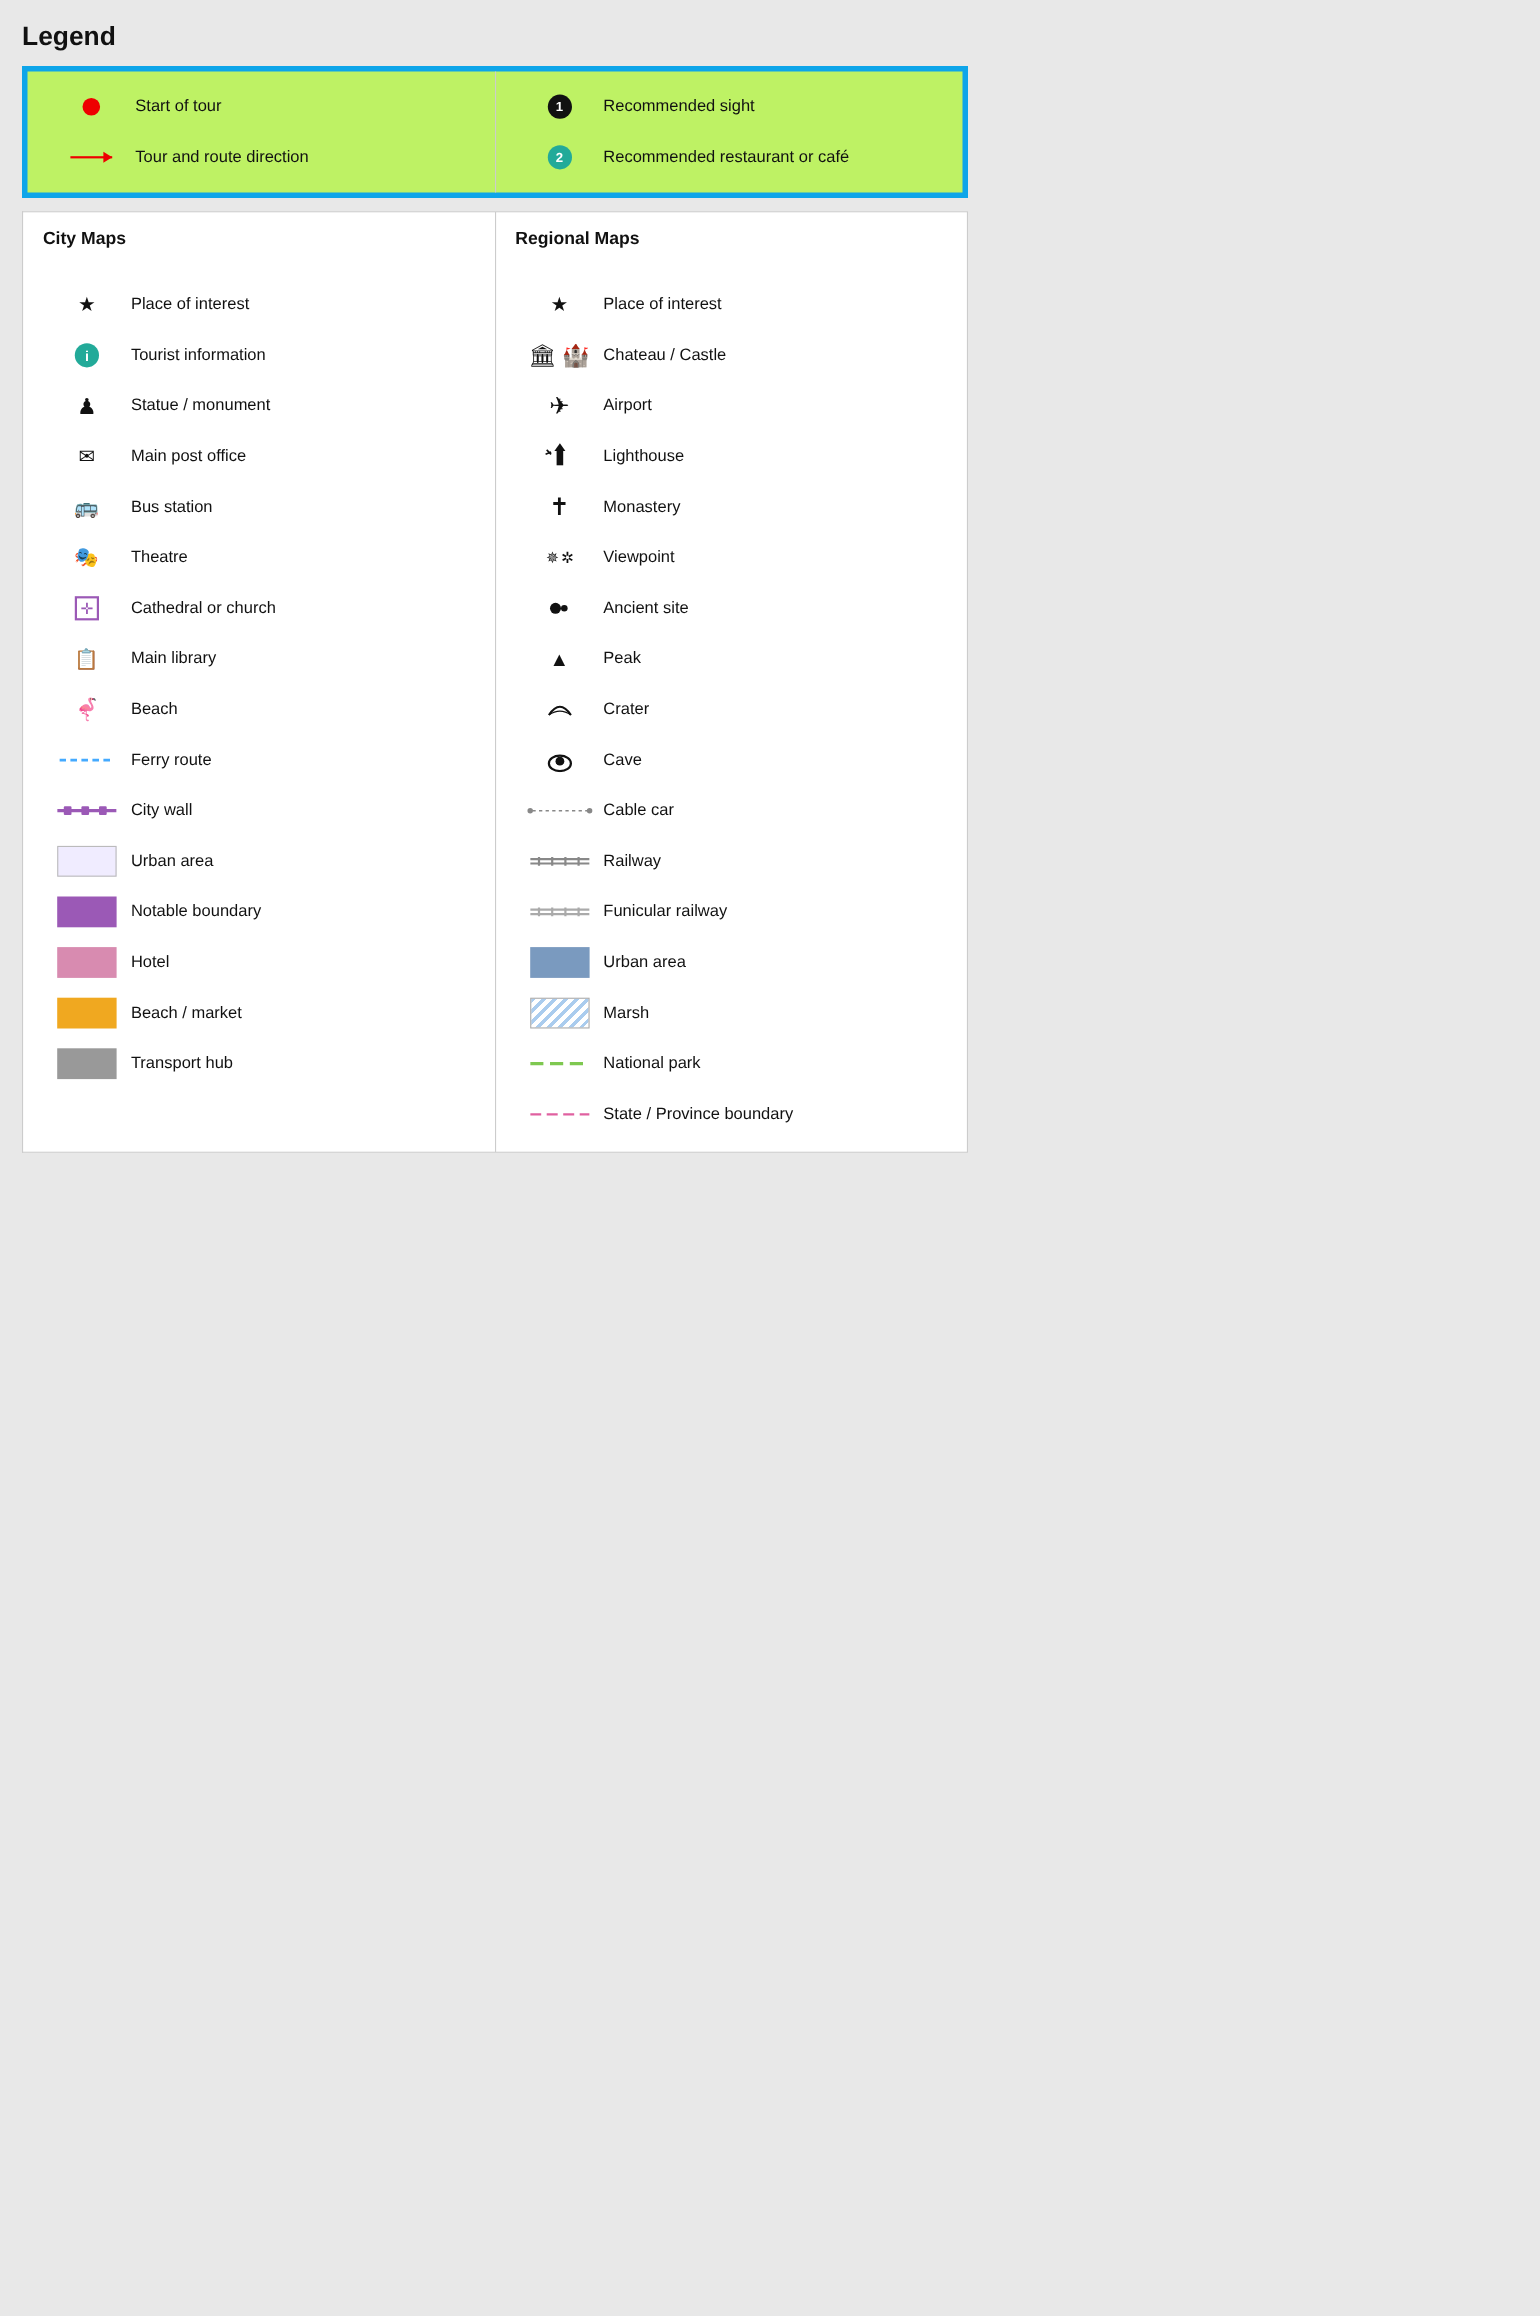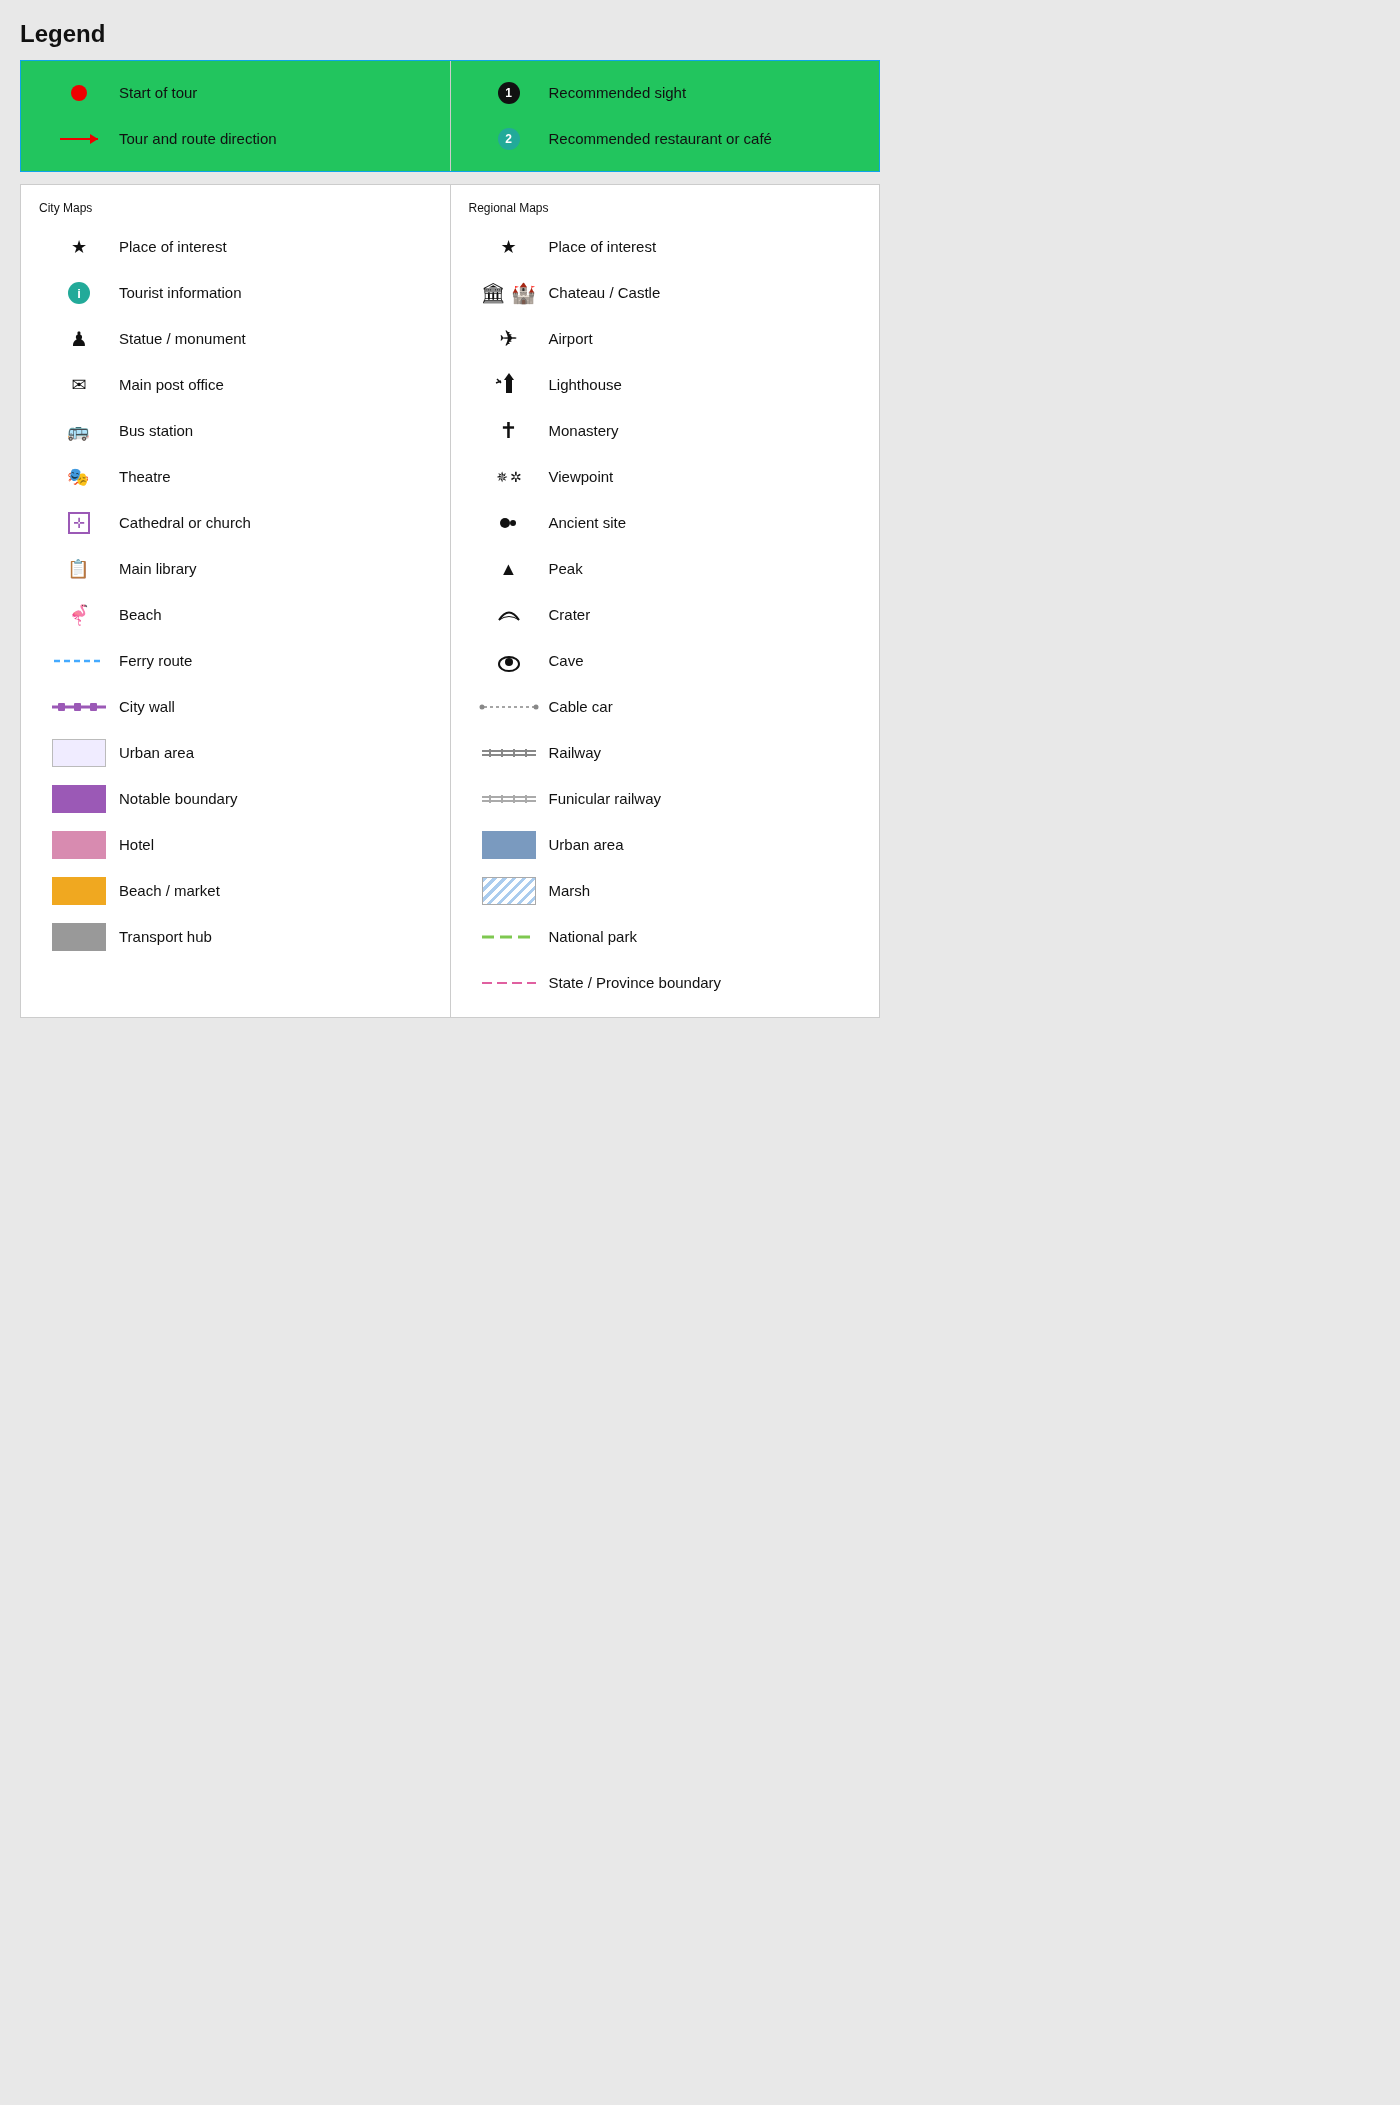--- a/index.html
+++ b/index.html
@@ -10,22 +10,22 @@
       color: #111;
       padding: 20px;
       width: 900px;
     }
     h1.legend-title {
       font-size: 24px;
       font-weight: bold;
       margin-bottom: 12px;
     }
     .top-section {
-      background: #22c55e;
-      border: 1px solid #0ea5e9;
+      background: #bef264;
+      border: 5px solid #0ea5e9;
       display: flex;
       margin-bottom: 12px;
     }
     .top-left, .top-right {
       flex: 1;
       padding: 14px 18px;
     }
     .top-left {
       border-right: 1px solid #ccc;
     }
@@ -57,23 +57,23 @@
     .city-maps, .regional-maps {
       flex: 1;
       background: #fff;
       border: 1px solid #ccc;
       padding: 16px 18px;
     }
     .city-maps {
       border-right: none;
     }
     .section-title {
-      font-size: 12px;
-      font-weight: normal;
-      margin-bottom: 14px;
+      font-size: 16px;
+      font-weight: bold;
+      margin-bottom: 32px;
     }
 
     
     .dot-red {
       width: 16px; height: 16px;
       background: #e00;
       border-radius: 50%;
     }
     .arrow-red {
       display: flex; align-items: center;

